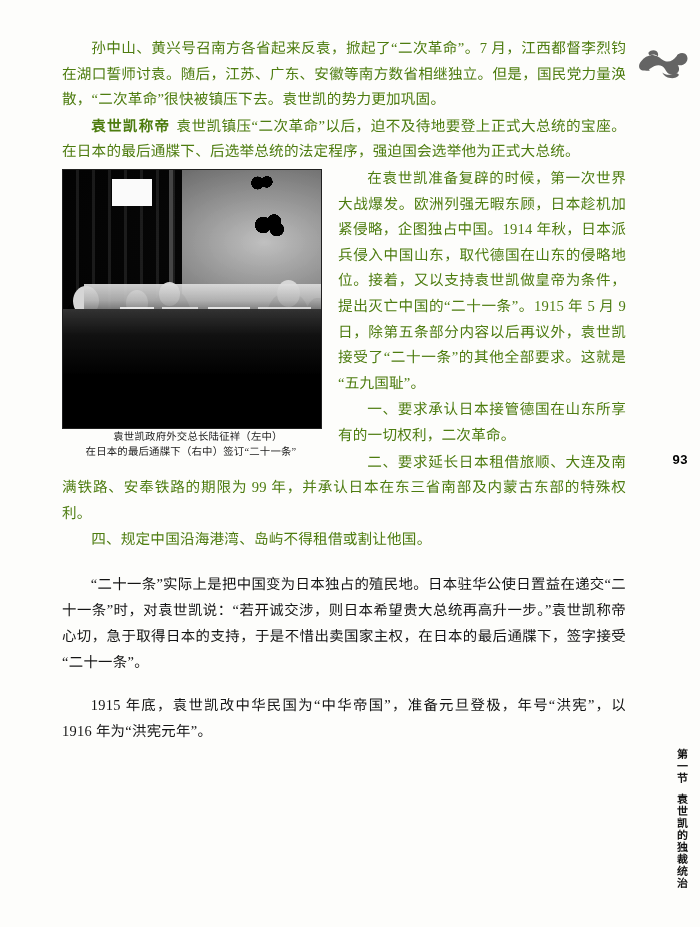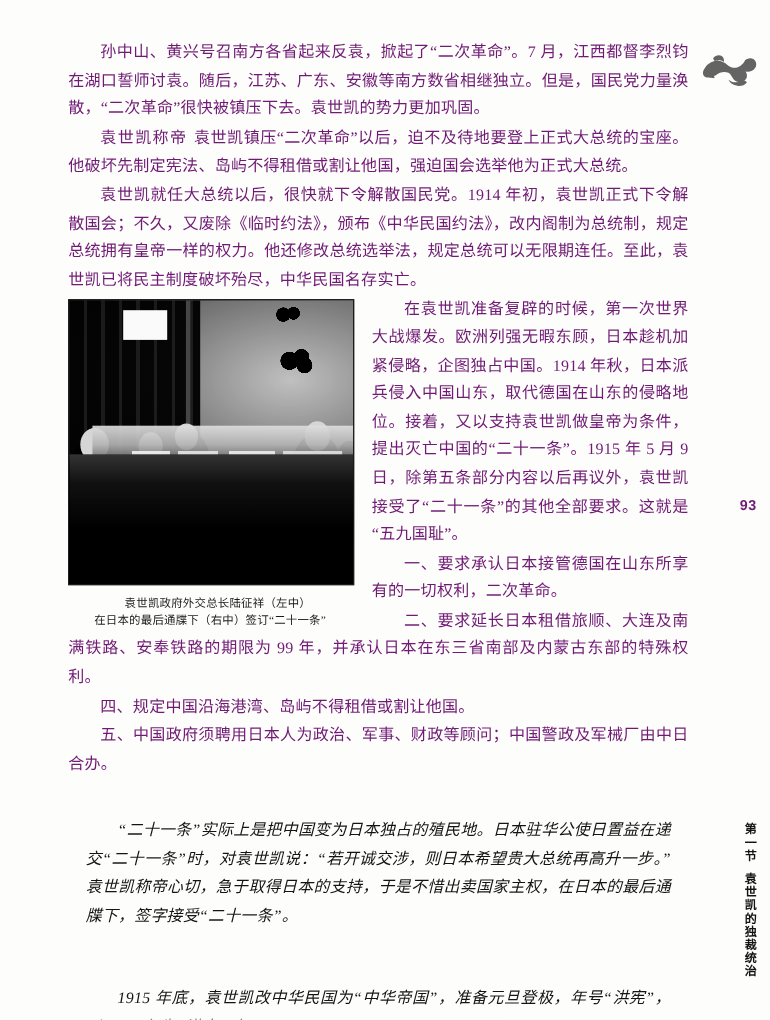--- a/index.html
+++ b/index.html
@@ -34,21 +34,21 @@
   .dragon-emblem svg { display: block; width: 100%; height: 100%; }
 
   
   .page-number {
     position: absolute;
     right: 12px;
     top: 452px;
     font-family: "Liberation Sans", sans-serif;
     font-size: 13px;
     font-weight: 700;
-    color: #701a75;
+    color: #000000;
     letter-spacing: 0.5px;
   }
 
   
   .side-running-head {
     position: absolute;
     right: 6px;
     top: 748px;
     width: 26px;
     display: flex;
@@ -76,38 +76,37 @@
   }
 
   p.body-text {
     margin: 0 0 1px 0;
     font-size: 14.6px;
     line-height: 25.6px;
     text-align: justify;
     text-justify: inter-ideograph;
     text-indent: 2em;
     letter-spacing: 0.2px;
-    color: #701a75;
+    color: #4d7c0f;
   }
 
   .run-in-head {
-    font-weight: 400;
+    font-weight: 700;
     letter-spacing: 1px;
     margin-right: 6px;
   }
 
   
   p.kai-text {
-    margin: 16px;
+    margin: 0;
     font-size: 14.4px;
     line-height: 26px;
     text-align: justify;
     text-justify: inter-ideograph;
     text-indent: 2em;
-    font-style: italic;
     color: #141414;
     letter-spacing: 0.3px;
   }
 
   
   .figure {
     float: left;
     width: 258px;
     margin: 3px 18px 4px 0;
     shape-margin: 8px;
@@ -173,21 +172,21 @@
     position: absolute;
     background: #050505;
     border-radius: 46% 46% 12% 12% / 34% 34% 8% 8%;
   }
   .fig-head {
     position: absolute;
     background: #cfcdc6;
     border-radius: 50%;
   }
   .figure-caption {
-    margin-top: 10px;
+    margin-top: 0;
     font-size: 10.4px;
     line-height: 15px;
     color: #1a1a1a;
     text-align: center;
     letter-spacing: 0.2px;
   }
   .figure-caption .cap-line { display: block; }
   .figure-caption .cap-line-1 { padding-left: 14px; }
 
   .clearfix::after { content: ""; display: block; clear: both; }
@@ -215,23 +214,22 @@
 
   <div class="side-running-head">
     <span class="side-run-text">第一节</span>
     <span class="side-run-text">袁世凯的独裁统治</span>
   </div>
 
   <div class="content">
 
     <p class="body-text">孙中山、黄兴号召南方各省起来反袁，掀起了“二次革命”。7 月，江西都督李烈钧在湖口誓师讨袁。随后，江苏、广东、安徽等南方数省相继独立。但是，国民党力量涣散，“二次革命”很快被镇压下去。袁世凯的势力更加巩固。</p>
 
-    <p class="body-text"><span class="run-in-head">袁世凯称帝</span><span>袁世凯镇压“二次革命”以后，迫不及待地要登上正式大总统的宝座。他破坏先制定宪法、岛屿不得租借或割让他国，强迫国会选举他为正式大总统。</span></p>
-
-    <p class="body-text">袁世凯就任大总统以后，很快就下令解散国民党。1914 年初，袁世凯正式下令解散国会；不久，又废除《临时约法》，颁布《中华民国约法》，改内阁制为总统制，规定总统拥有皇帝一样的权力。他还修改总统选举法，规定总统可以无限期连任。至此，袁世凯已将民主制度破坏殆尽，中华民国名存实亡。</p>
+    <p class="body-text"><span class="run-in-head">袁世凯称帝</span><span>袁世凯镇压“二次革命”以后，迫不及待地要登上正式大总统的宝座。在日本的最后通牒下、后选举总统的法定程序，强迫国会选举他为正式大总统。</span></p>
+
 
     <div class="clearfix">
 
       <figure class="figure">
         <div class="figure-photo">
           <div class="photo-wall"></div>
           <div class="photo-panelling"></div>
           <div class="photo-doorframe"></div>
           <div class="photo-placard"></div>
           <div class="photo-chandelier"></div>
@@ -258,21 +256,20 @@
         <figcaption class="figure-caption">
           <span class="cap-line cap-line-1">袁世凯政府外交总长陆征祥（左中）</span>
           <span class="cap-line cap-line-2">在日本的最后通牒下（右中）签订“二十一条”</span>
         </figcaption>
       </figure>
 
       <p class="body-text">在袁世凯准备复辟的时候，第一次世界大战爆发。欧洲列强无暇东顾，日本趁机加紧侵略，企图独占中国。1914 年秋，日本派兵侵入中国山东，取代德国在山东的侵略地位。接着，又以支持袁世凯做皇帝为条件，提出灭亡中国的“二十一条”。1915 年 5 月 9 日，除第五条部分内容以后再议外，袁世凯接受了“二十一条”的其他全部要求。这就是“五九国耻”。</p>
       <p class="body-text">一、要求承认日本接管德国在山东所享有的一切权利，二次革命。</p>
       <p class="body-text">二、要求延长日本租借旅顺、大连及南满铁路、安奉铁路的期限为 99 年，并承认日本在东三省南部及内蒙古东部的特殊权利。</p>
       <p class="body-text">四、规定中国沿海港湾、岛屿不得租借或割让他国。</p>
-      <p class="body-text">五、中国政府须聘用日本人为政治、军事、财政等顾问；中国警政及军械厂由中日合办。</p>
     </div>
 
     <div class="spacer-md"></div>
 
     <p class="kai-text">“二十一条”实际上是把中国变为日本独占的殖民地。日本驻华公使日置益在递交“二十一条”时，对袁世凯说：“若开诚交涉，则日本希望贵大总统再高升一步。”袁世凯称帝心切，急于取得日本的支持，于是不惜出卖国家主权，在日本的最后通牒下，签字接受“二十一条”。</p>
 
     <div class="spacer-md"></div>
 
     <p class="kai-text">1915 年底，袁世凯改中华民国为“中华帝国”，准备元旦登极，年号“洪宪”，以 1916 年为“洪宪元年”。</p>
 

